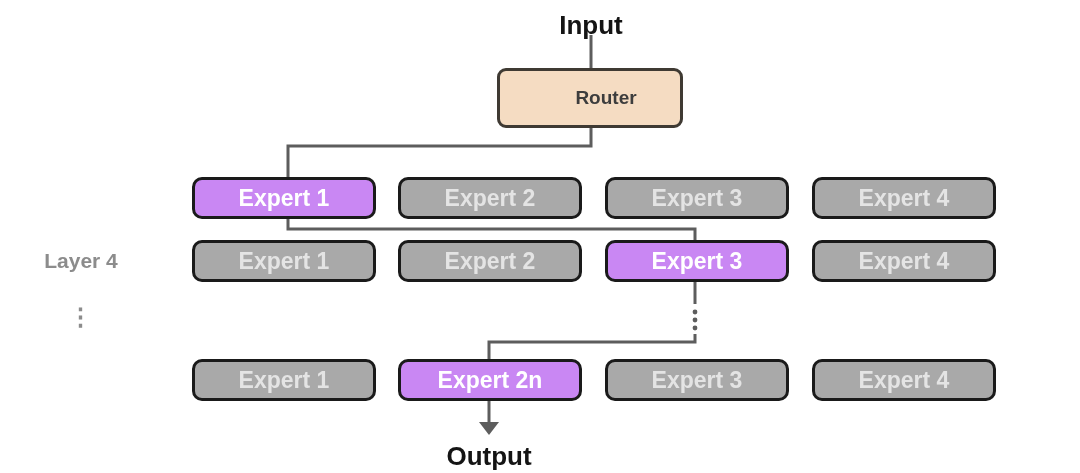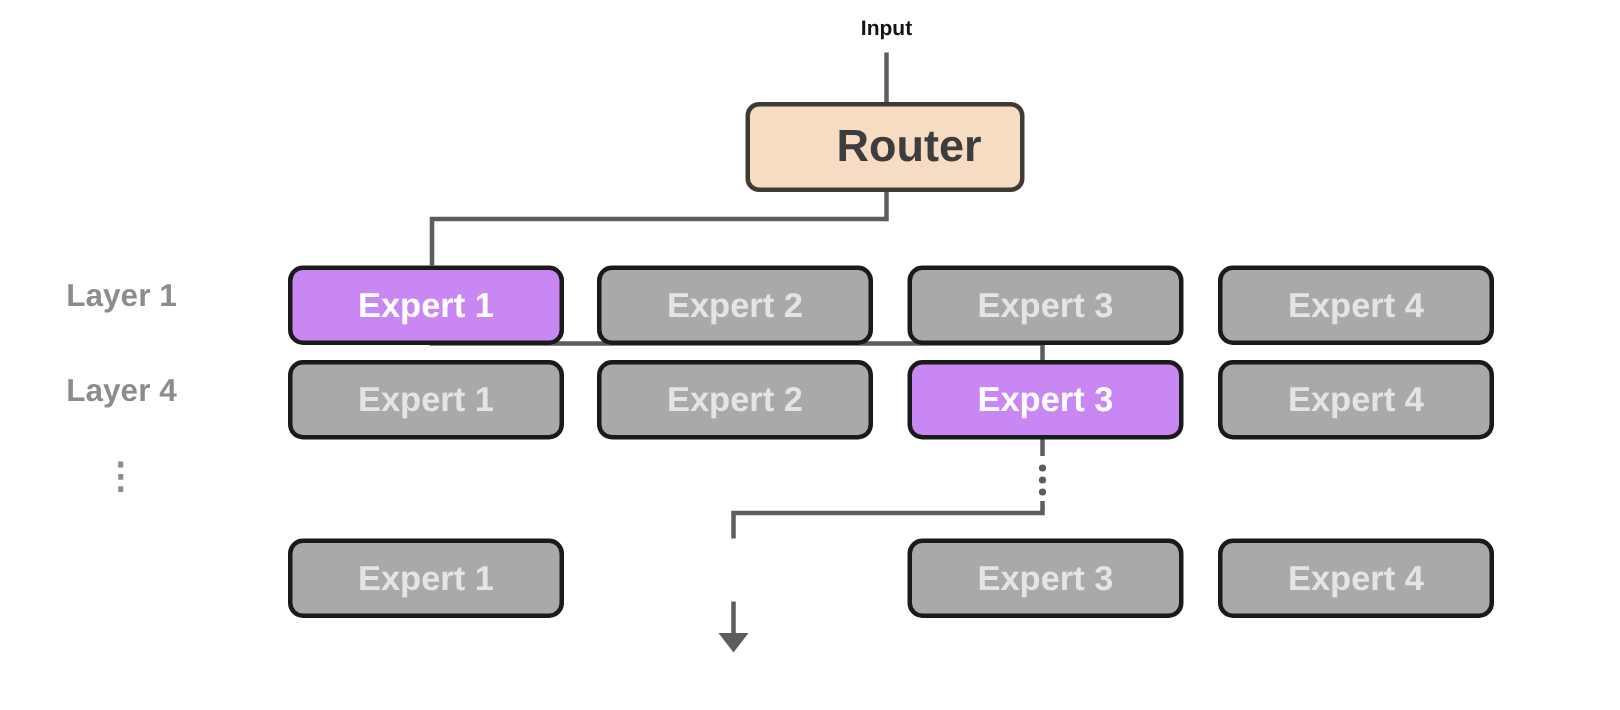--- a/index.html
+++ b/index.html
@@ -9,35 +9,35 @@
     height: 473px;
     background: #ffffff;
     font-family: "Liberation Sans", sans-serif;
     overflow: hidden;
   }
   .io-label {
     position: absolute;
     width: 200px;
     text-align: center;
     font-weight: bold;
-    font-size: 14px;
+    font-size: 26px;
     color: #141414;
     z-index: 3;
   }
   .router {
     position: absolute;
     left: 497px; top: 68px;
     width: 186px; height: 60px;
     box-sizing: border-box;
     background: var(--router-fill);
     border: 3px solid var(--router-border);
     border-radius: 9px;
     display: flex; align-items: center; justify-content: center;
     font-weight: bold;
-    font-size: 30px;
+    font-size: 19px;
     color: #3d3d3d;
     z-index: 2;
     padding-left: 32px;
   }
   .layer-label {
     position: absolute;
     left: 18px;
     width: 126px;
     text-align: center;
     font-weight: bold;
@@ -51,21 +51,21 @@
     width: 126px;
     text-align: center;
     font-weight: bold;
     font-size: 24px;
     letter-spacing: 1px;
     color: var(--layer-label-text);
     z-index: 2;
   }
   .expert {
     position: absolute;
-    width: 184px; height: 53px;
+    width: 184px; height: 42px;
     box-sizing: border-box;
     background: var(--expert-fill);
     border: 3px solid var(--expert-border);
     border-radius: 10px;
     display: flex; align-items: center; justify-content: center;
     font-weight: bold;
     font-size: 23px;
     color: #e4e4e4;
     z-index: 2;
   }
@@ -98,32 +98,33 @@
     <circle class="connector-dot" cx="695" cy="328" r="2.4"></circle>
     <path class="connector" d="M695 334 L695 342 L489 342 L489 359"></path>
     <path class="connector" d="M489 401 L489 423"></path>
     <polygon class="arrowhead" points="479,422 499,422 489,435"></polygon>
   </svg>
 
   <div class="io-label" style="left:491px; top:10px;">Input</div>
 
   <div class="router">Router</div>
 
-  <div class="layer-label" style="top:186px;">Layer 1</div>
   <div class="layer-label" style="top:249px;">Layer 4</div>
   <div class="ellipsis" style="top:303px;">⋮</div>
 
   <div class="expert selected" style="left:192px; top:177px;">Expert 1</div>
   <div class="expert" style="left:398px; top:177px;">Expert 2</div>
   <div class="expert" style="left:605px; top:177px;">Expert 3</div>
   <div class="expert" style="left:812px; top:177px;">Expert 4</div>
 
   <div class="expert" style="left:192px; top:240px;">Expert 1</div>
   <div class="expert" style="left:398px; top:240px;">Expert 2</div>
   <div class="expert selected" style="left:605px; top:240px;">Expert 3</div>
   <div class="expert" style="left:812px; top:240px;">Expert 4</div>
 
   <div class="expert" style="left:192px; top:359px;">Expert 1</div>
+  <div class="expert selected" style="left:398px; top:359px;">Expert 2n</div>
   <div class="expert" style="left:605px; top:359px;">Expert 3</div>
   <div class="expert" style="left:812px; top:359px;">Expert 4</div>
 
+  <div class="io-label" style="left:389px; top:441px;">Output</div>
 
 </div>
 
 </body></html>

